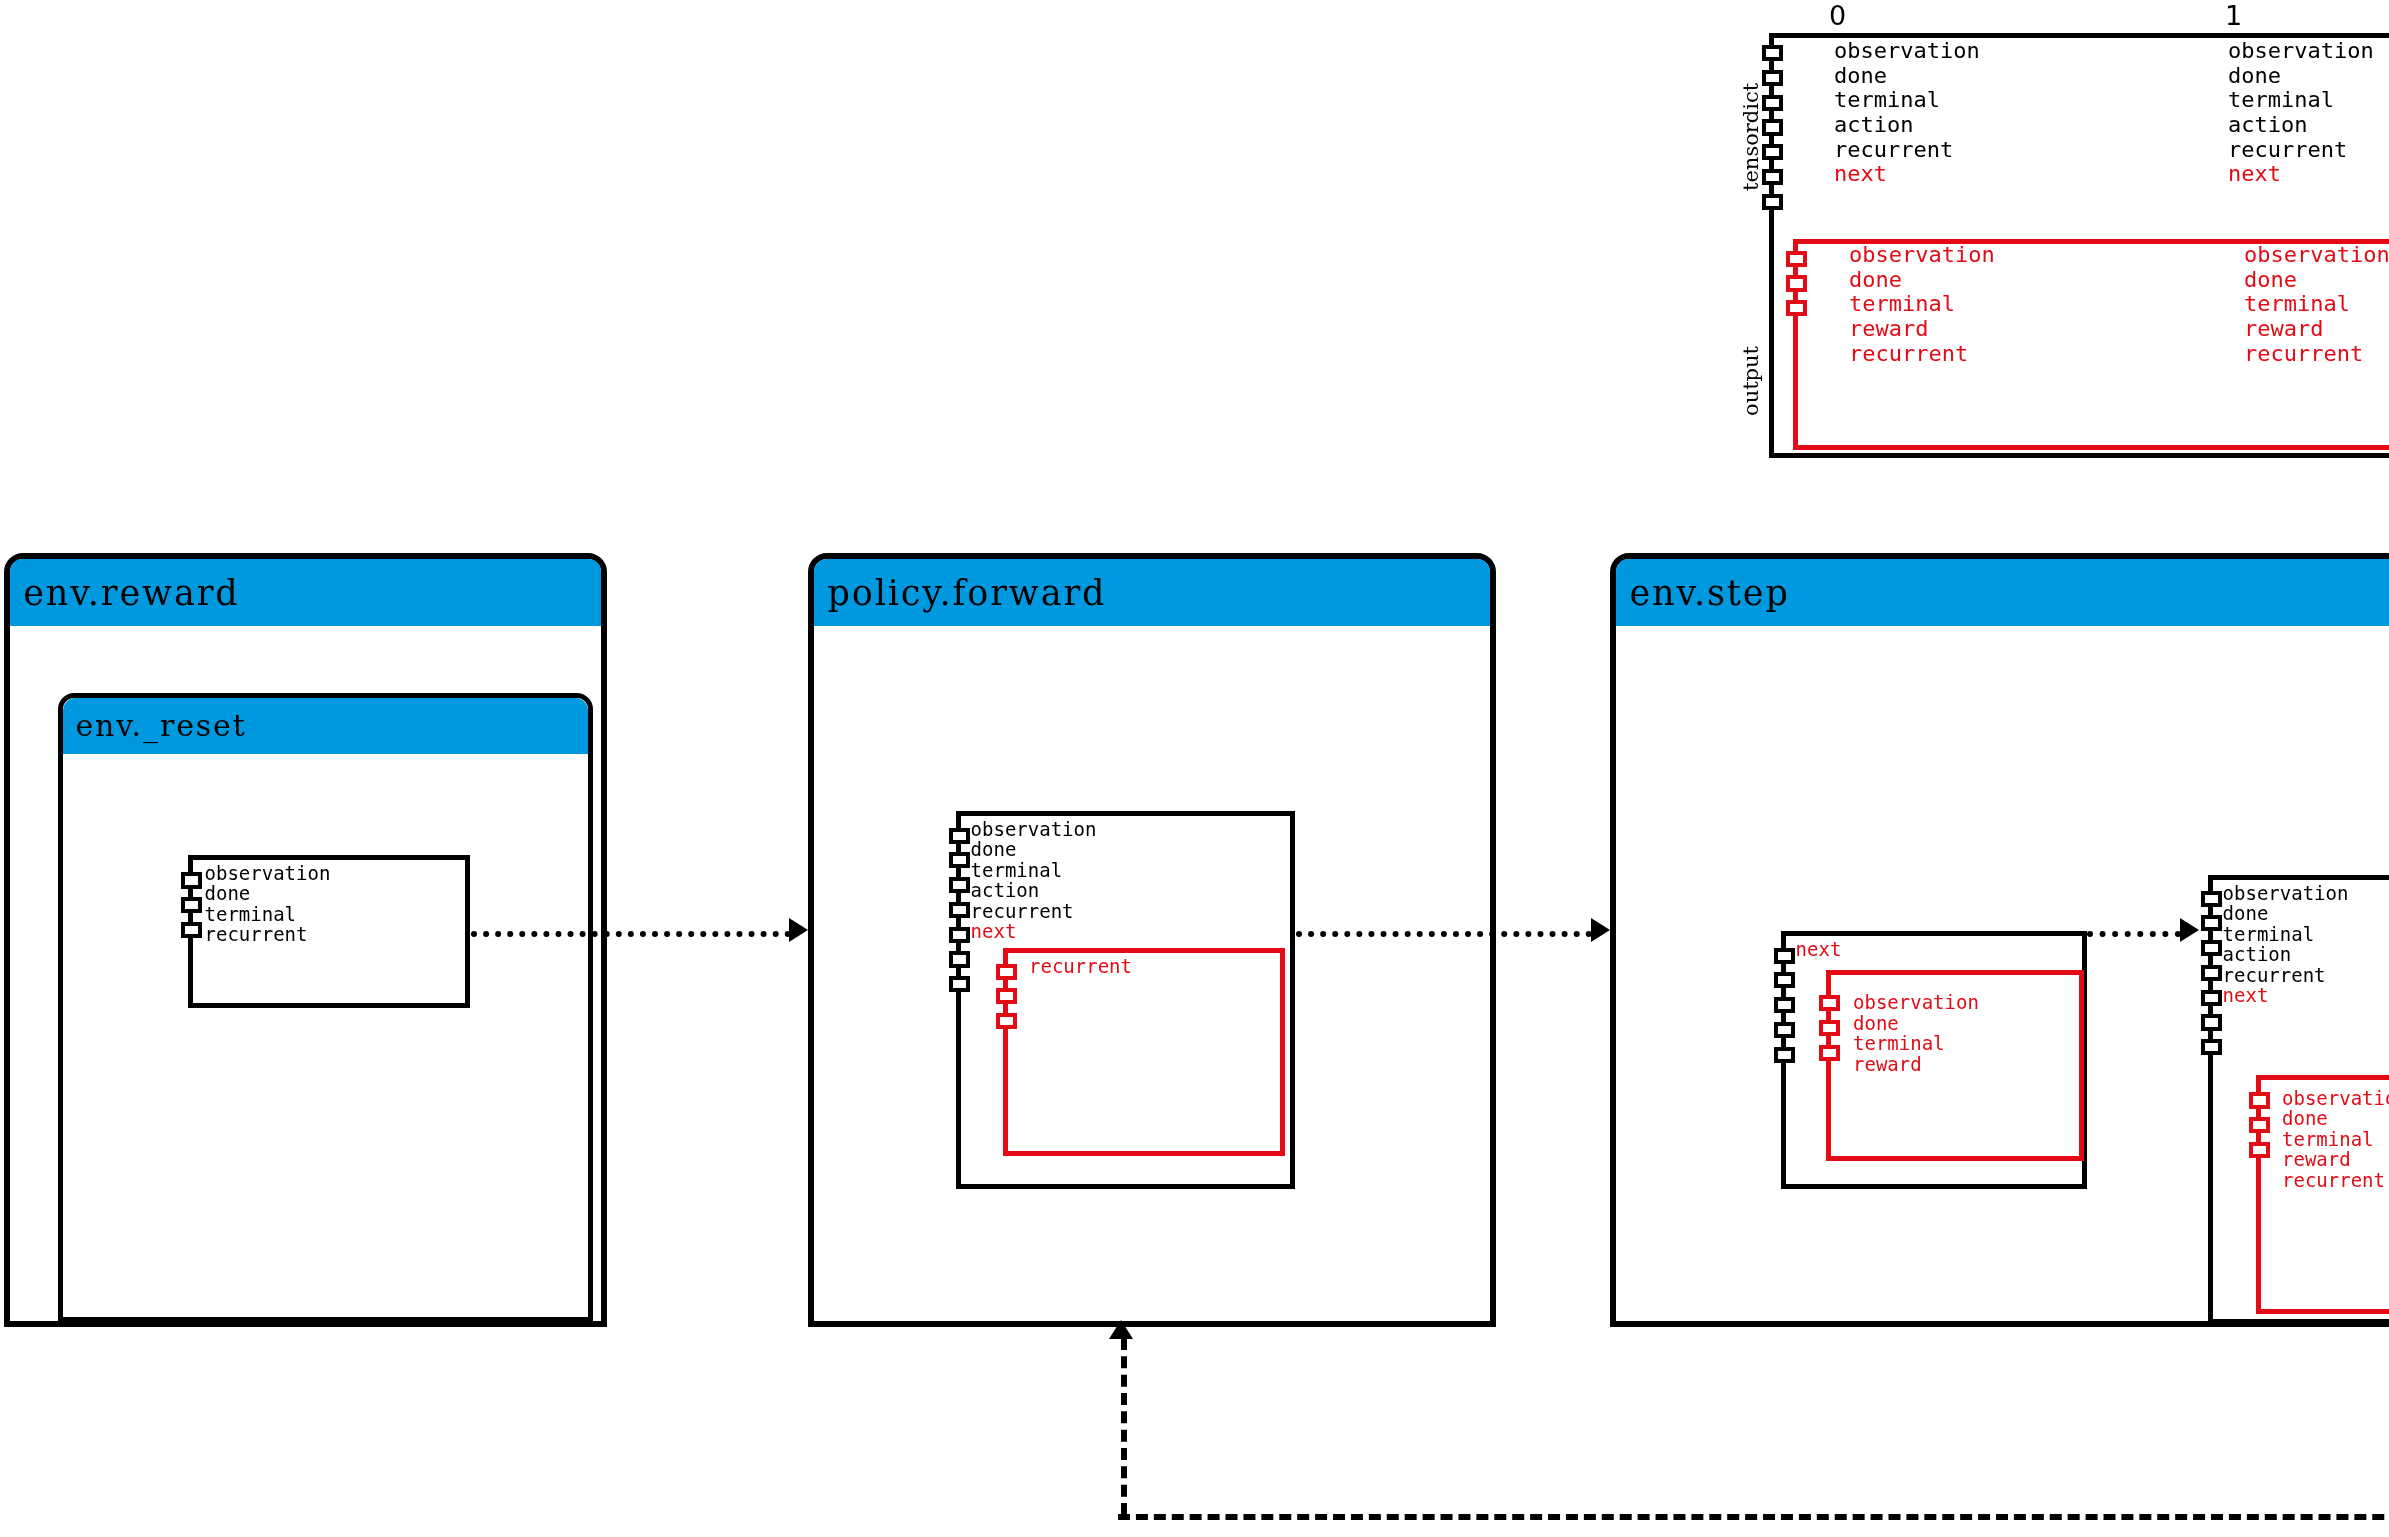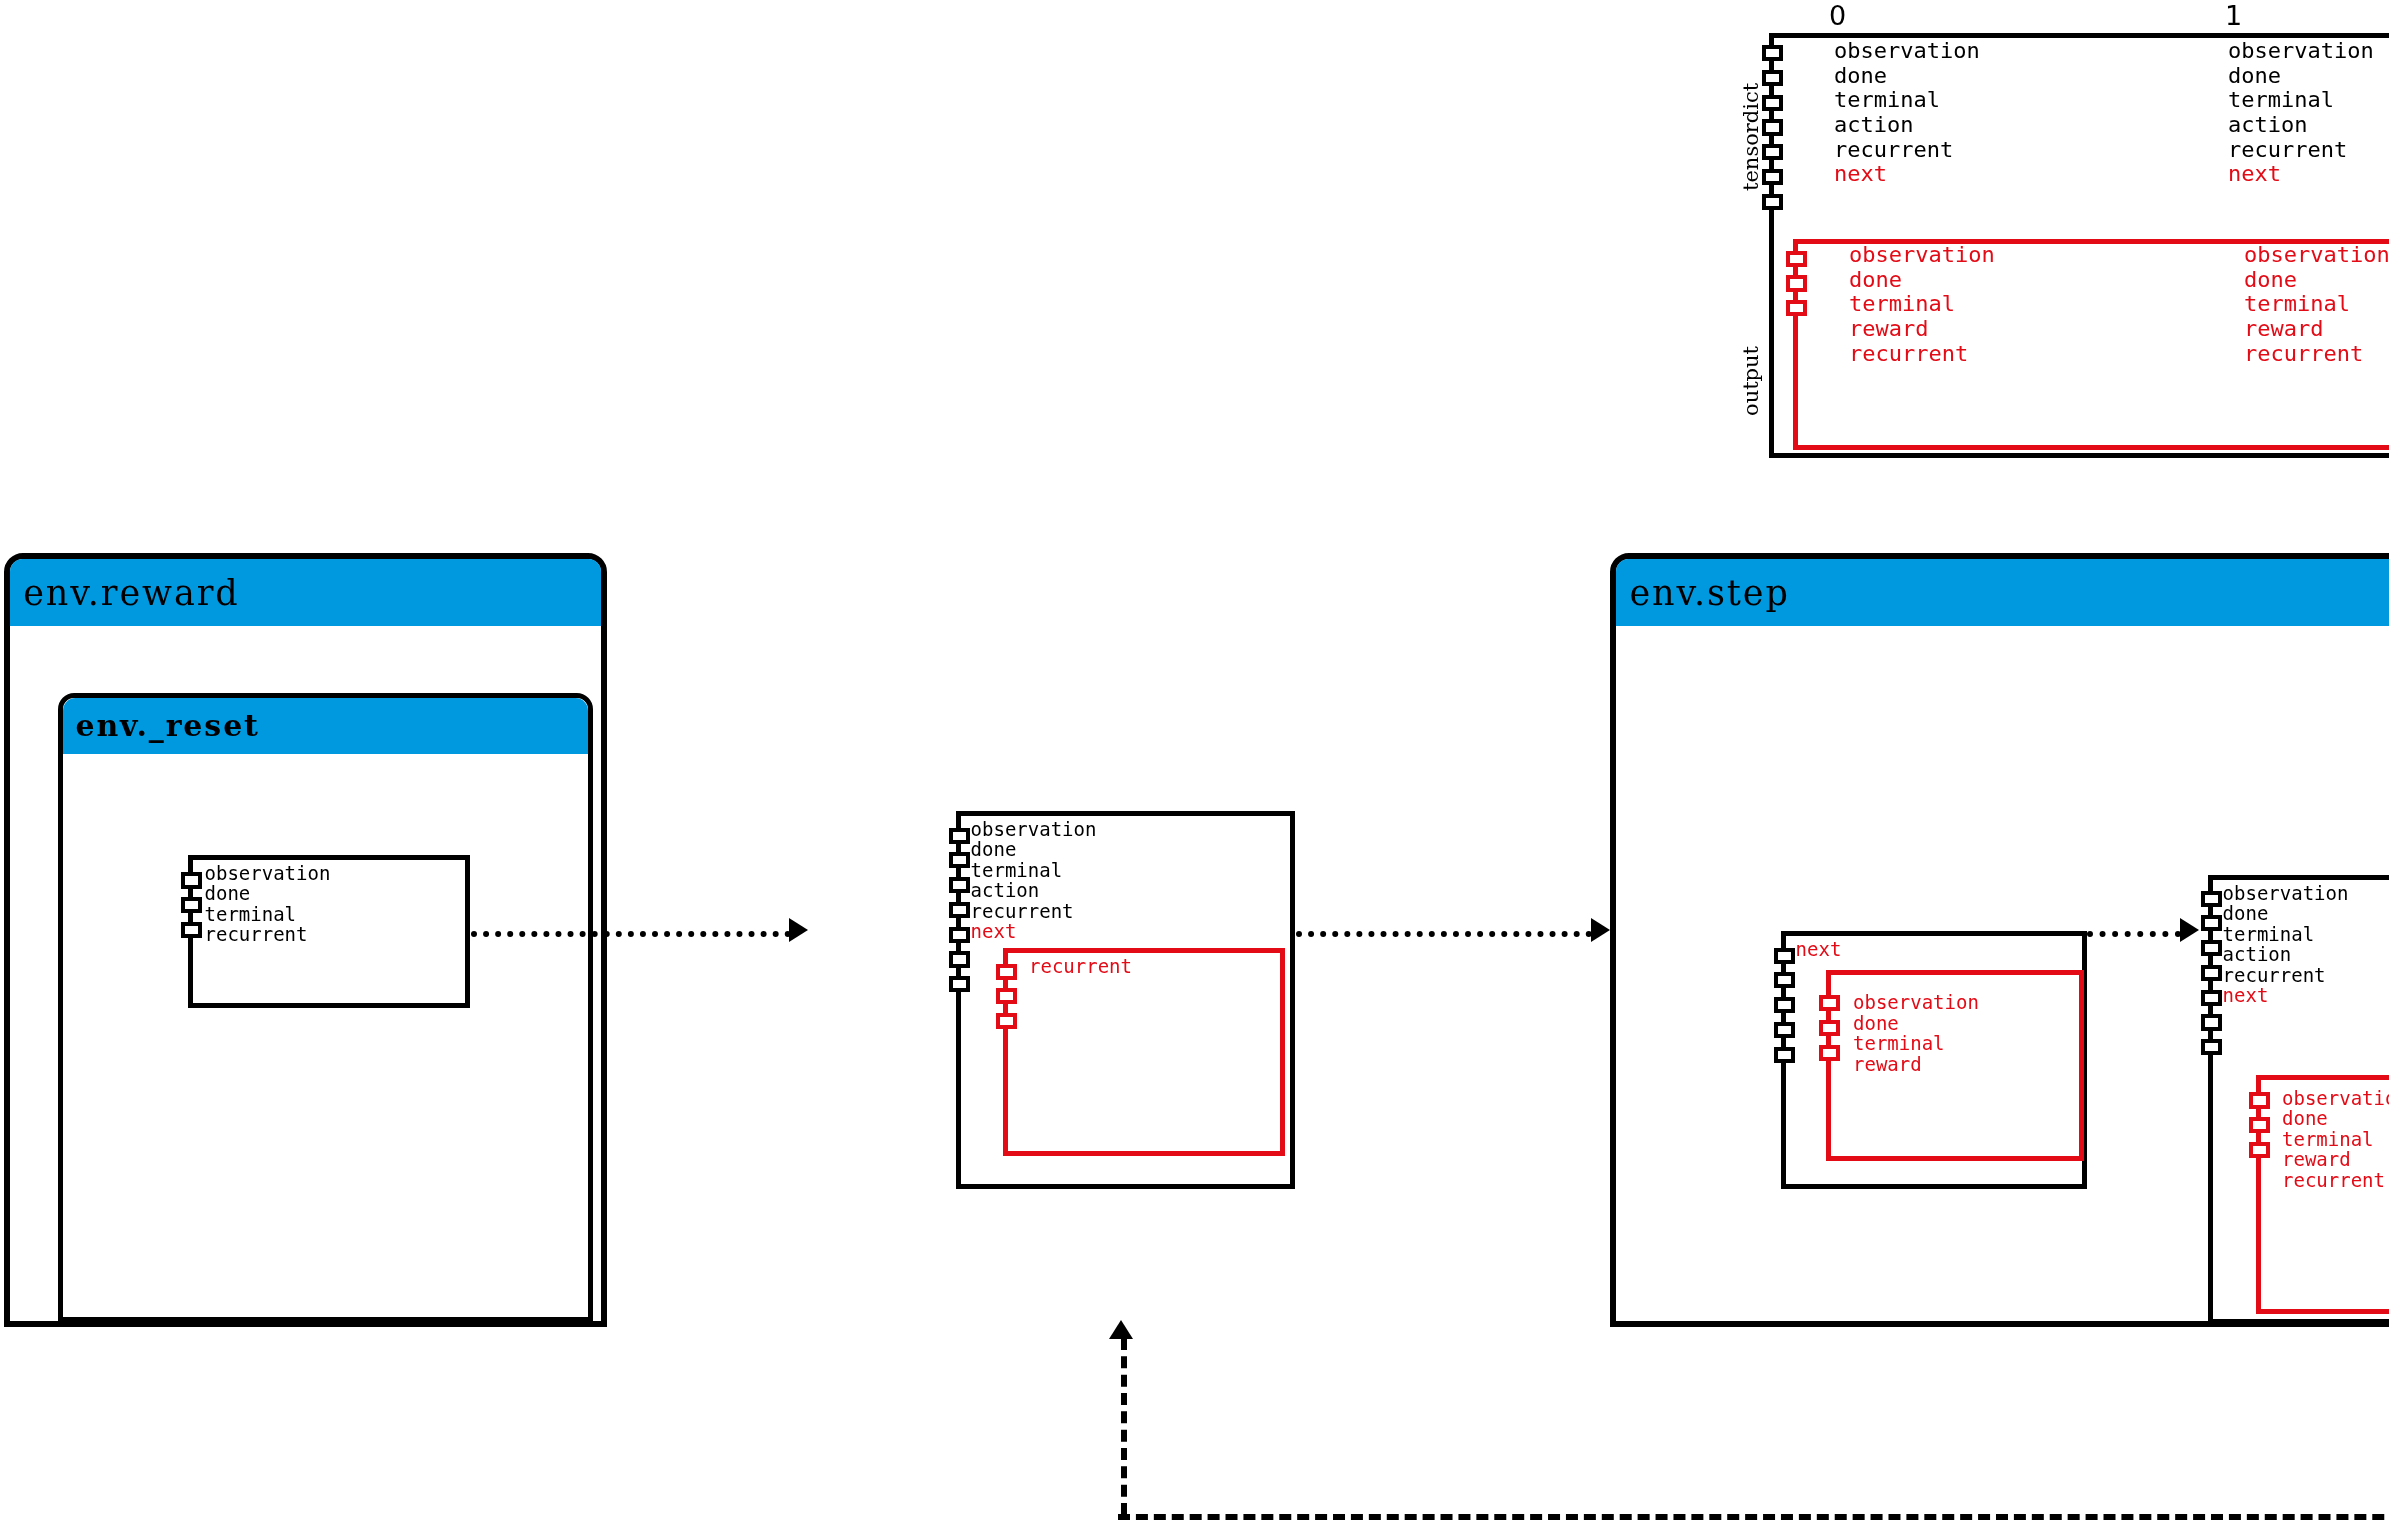--- a/index.html
+++ b/index.html
@@ -25,21 +25,20 @@
     line-height:1;
     padding:17px 0 15.3px 13.4px;
     border-radius:12.4px 12.4px 0 0;
     white-space:nowrap;
     font-family:"DejaVu Serif","Liberation Serif",serif;
     letter-spacing:1.9px;
   }
   .panel.sub{
     border-width:5.7px;
     border-radius:16.2px 16.2px 0 0;
-    font-weight:bold;
   }
   .panel.sub > .titlebar{
     font-size:30px;
     padding:13.4px 0 12.4px 12.4px;
   }
   
   .td{
     position:absolute;
     box-sizing:border-box;
     border:5.3px solid #000;
@@ -185,20 +184,23 @@
       <div class="tab"></div>
     </div>
     <div class="rows" style="padding-left:11.5px;">
       <span class="k">observation</span>
       <span class="k">done</span>
       <span class="k">terminal</span>
       <span class="k">recurrent</span>
     </div>
   </div>
 
+  <div class="panel" style="left:808px;top:553px;width:688px;height:774px;">
+    <div class="titlebar">policy.forward</div>
+  </div>
   <div class="td" style="left:956px;top:811px;width:339px;height:378px;">
     <div class="tabs" style="top:11.5px;">
       <div class="tab"></div>
       <div class="tab"></div>
       <div class="tab"></div>
       <div class="tab"></div>
       <div class="tab"></div>
       <div class="tab"></div>
       <div class="tab"></div>
     </div>

